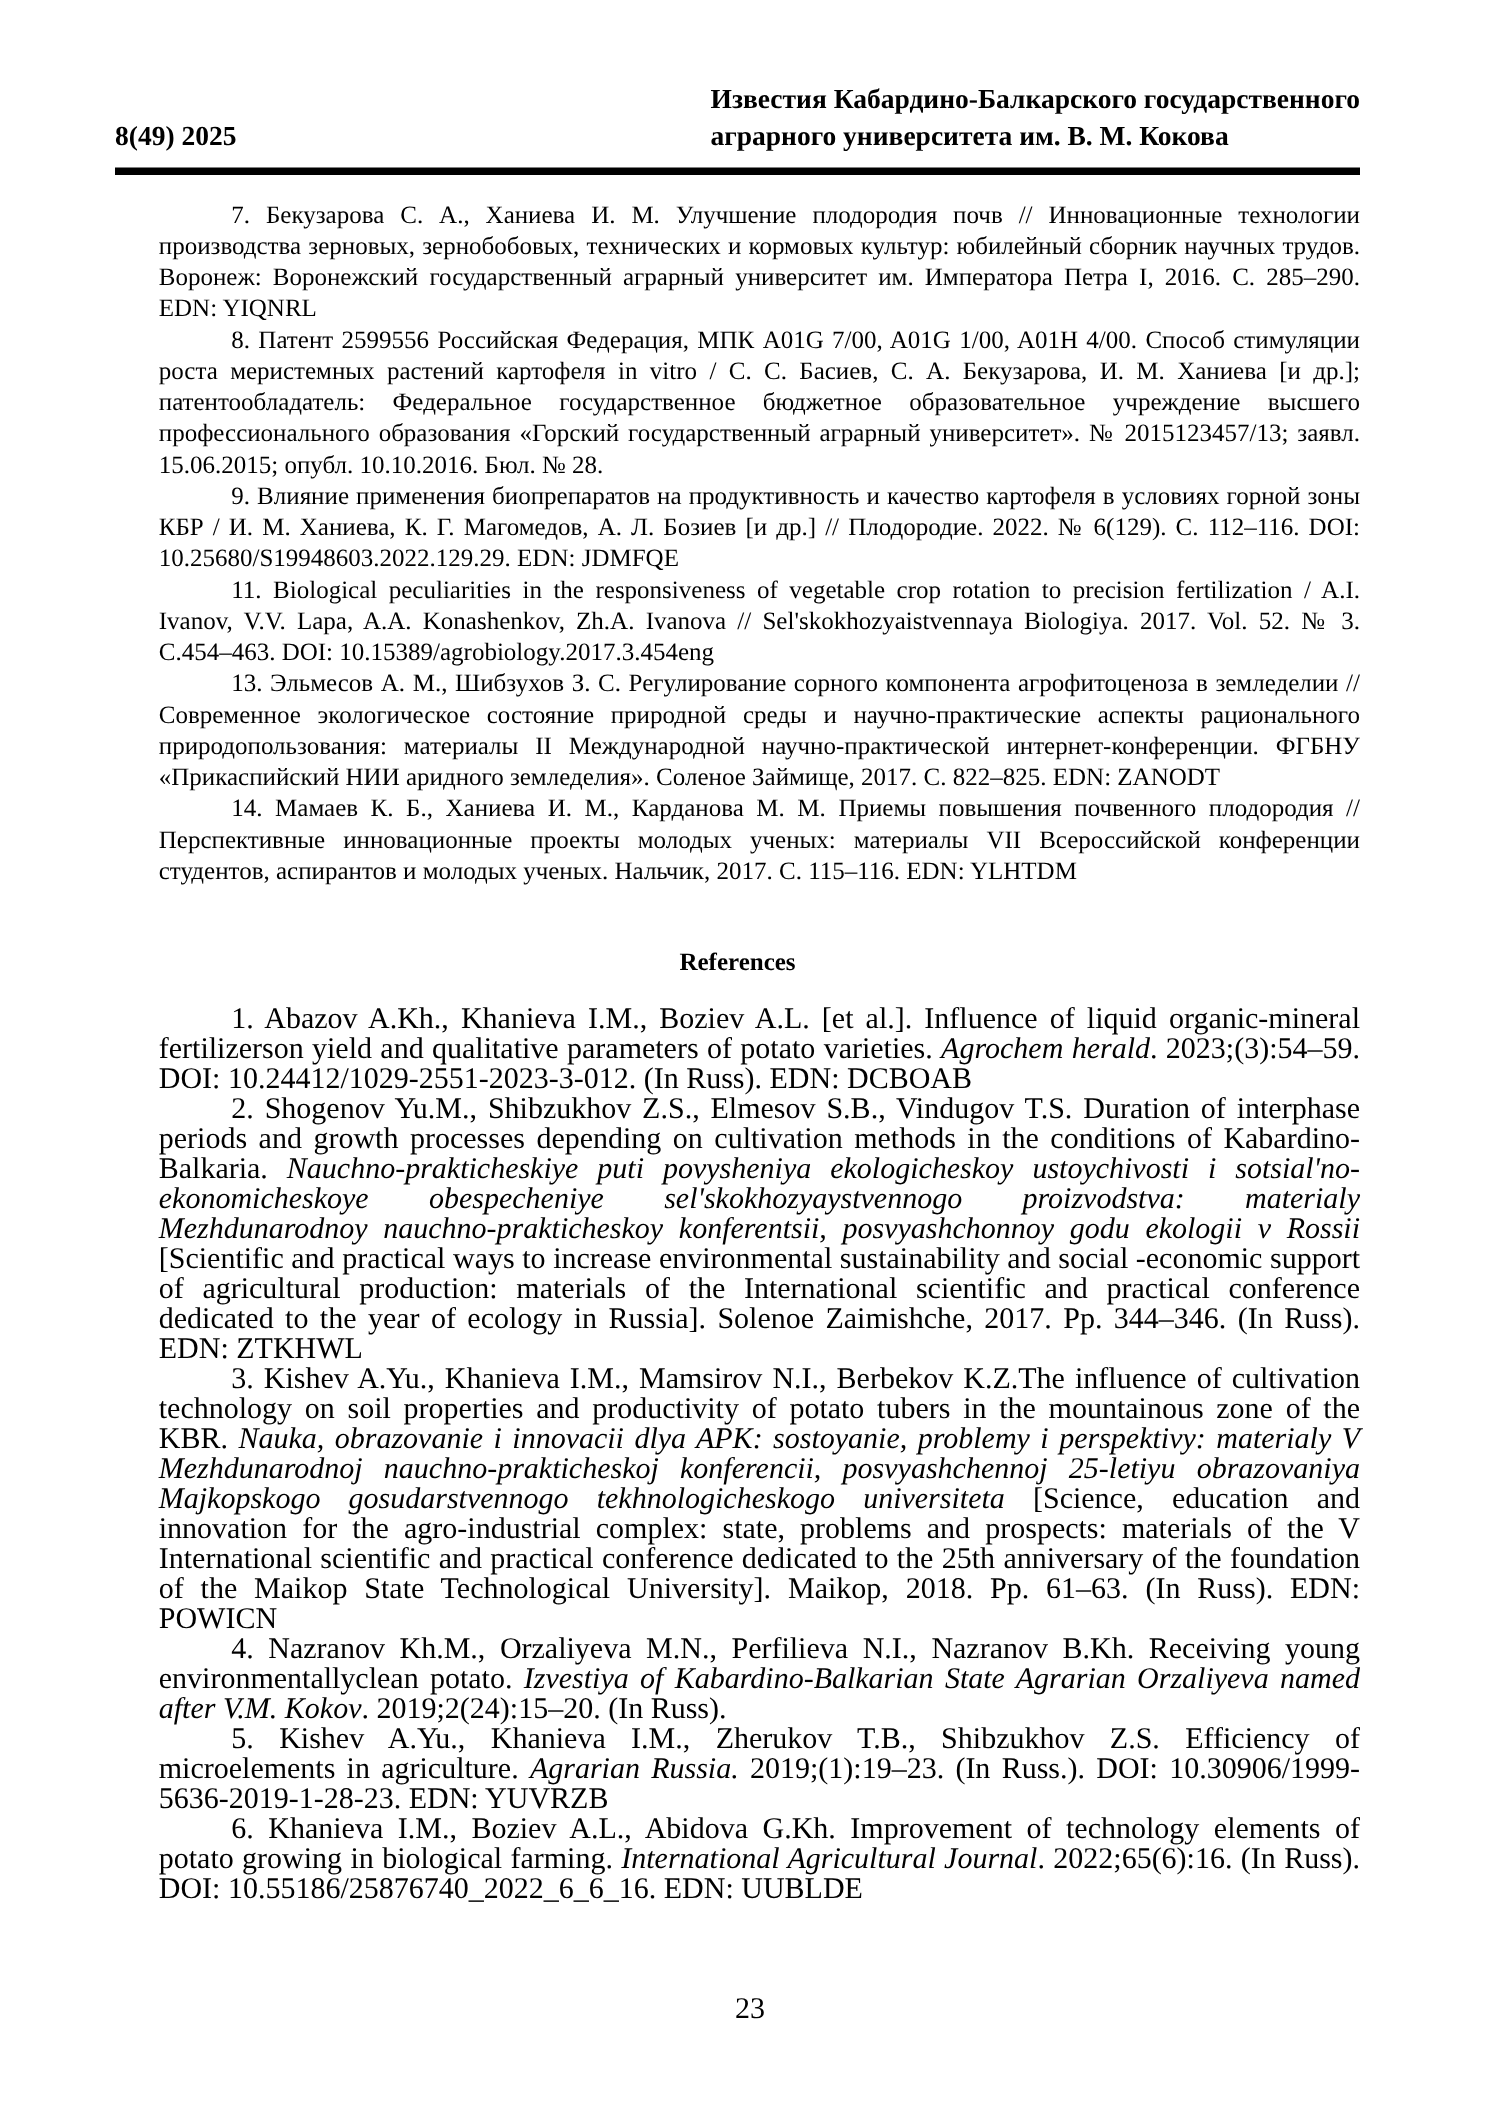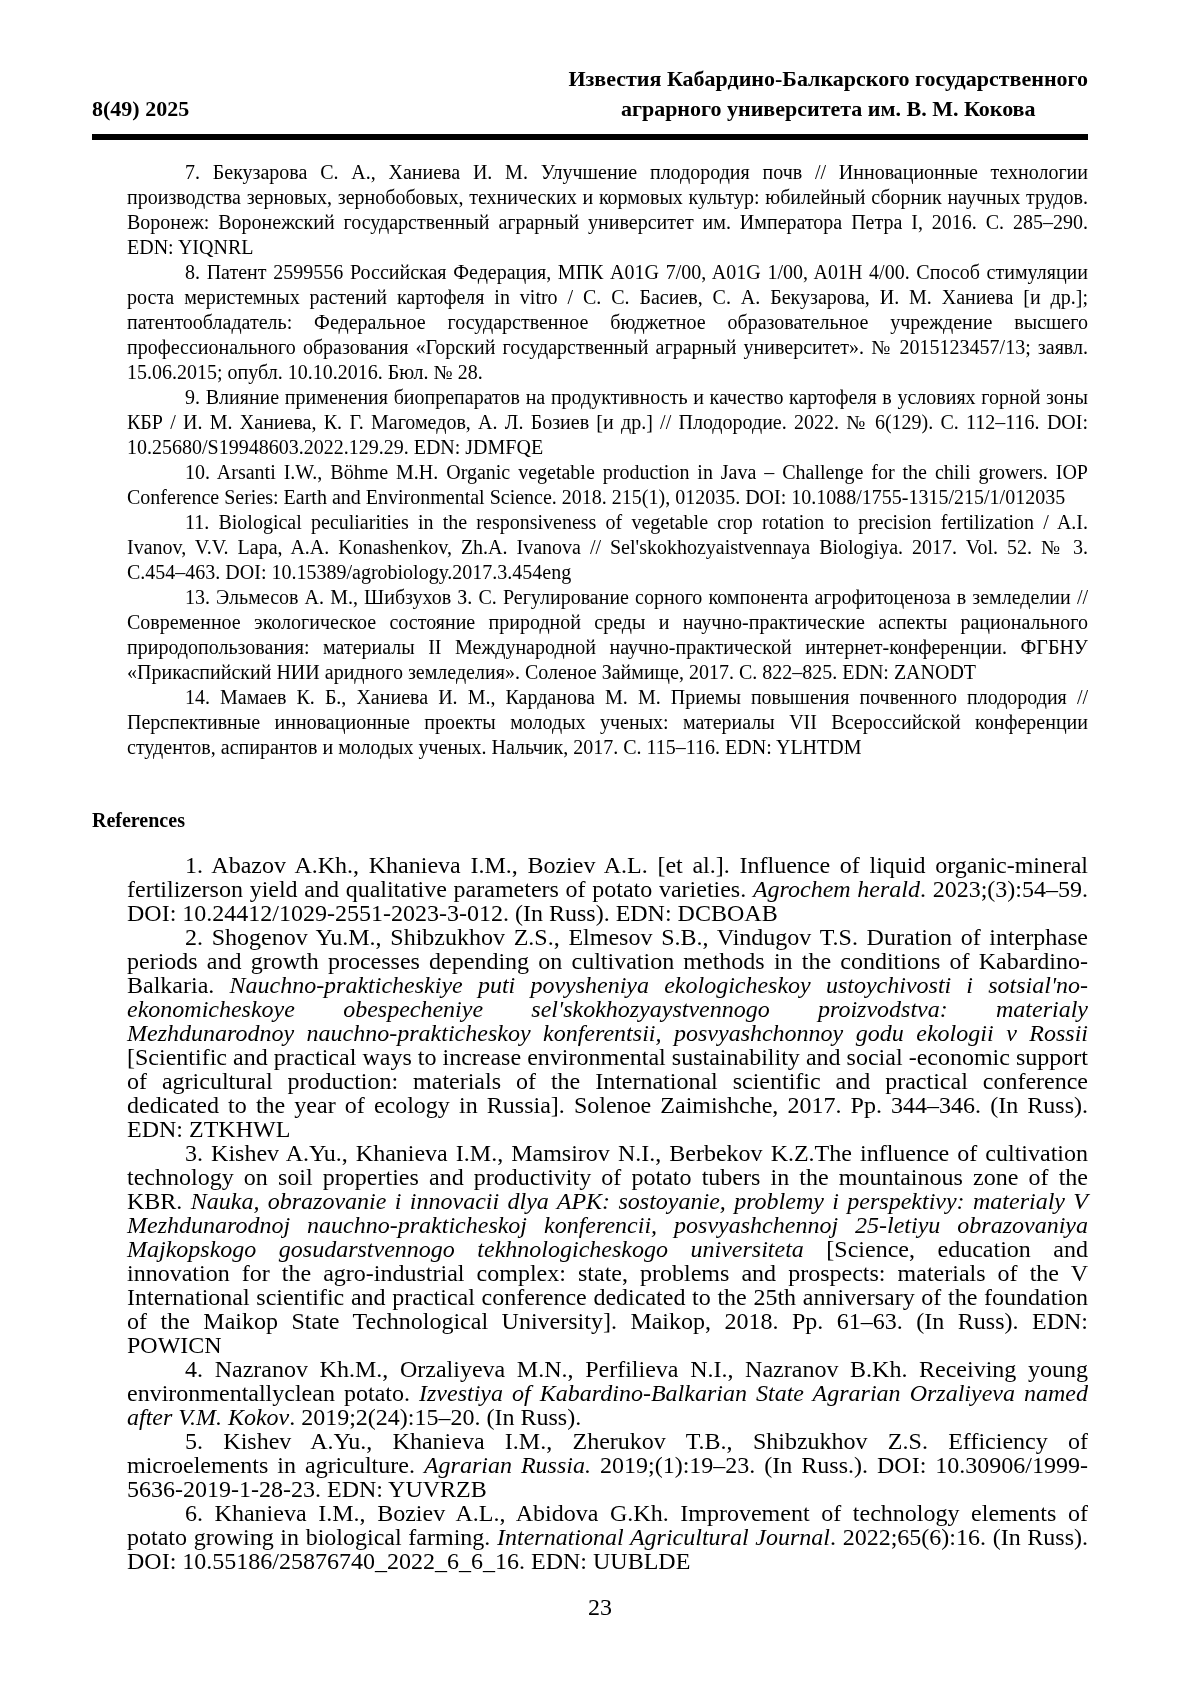--- a/index.html
+++ b/index.html
@@ -18,32 +18,32 @@
 
   .header {
     display: flex;
     justify-content: space-between;
     align-items: flex-end;
     font-weight: bold;
     font-size: 22px;
     line-height: 30px;
   }
   .issue { white-space: nowrap; padding-bottom: 0px; }
-  .journal { text-align: center; }
+  .journal { text-align: left; }
 
   .rule { height: 6px; background: #000000; margin-top: 10px; }
 
   .refs { text-align: justify; }
   .refs p { text-indent: 58px; margin-left: 35px; }
   .refs-ru { margin-top: 20px; font-size: 20px; line-height: 25px; }
   .refs-en { margin-top: 20px; font-size: 24px; line-height: 24px; }
 
   .refs-heading {
     margin-top: 48px;
-    text-align: left;
+    text-align: center;
     font-weight: bold;
     font-size: 20px;
     line-height: 25px;
   }
 
   .page-number {
     position: absolute;
     left: 0;
     right: 0;
     bottom: 76px;
@@ -64,21 +64,20 @@
         <div>аграрного университета им. В. М. Кокова</div>
       </div>
     </div>
 
     <div class="rule"></div>
 
     <div class="refs refs-ru">
       <p><span>7.  Бекузарова С. А.,  Ханиева И. М.  Улучшение плодородия почв // Инновационные технологии производства зерновых, зернобобовых, технических и кормовых культур: юбилейный сборник научных трудов. Воронеж: Воронежский государственный аграрный университет им. Императора Петра I, 2016. С. 285–290. EDN: YIQNRL</span></p>
       <p><span>8.  Патент 2599556 Российская Федерация, МПК A01G 7/00, A01G 1/00, A01H 4/00. Способ стимуляции роста меристемных растений картофеля in vitro / С. С. Басиев, С. А. Бекузарова, И. М. Ханиева [и др.]; патентообладатель: Федеральное государственное бюджетное образовательное учреждение высшего профессионального образования «Горский государственный аграрный университет». № 2015123457/13; заявл. 15.06.2015; опубл. 10.10.2016. Бюл. № 28.</span></p>
       <p><span>9.  Влияние применения биопрепаратов на продуктивность и качество картофеля в условиях горной зоны КБР / И. М. Ханиева, К. Г. Магомедов, А. Л. Бозиев [и др.] // Плодородие. 2022. № 6(129). С. 112–116. DOI: 10.25680/S19948603.2022.129.29. EDN: JDMFQE</span></p>
-      <p><span>10. Arsanti I.W., Böhme M.H. Organic vegetable production in Java – Challenge for the chili growers. IOP Conference Series: Earth and Environmental Science. 2018. 215(1), 012035. DOI: 10.1088/1755-1315/215/1/012035</span></p>
       <p><span>11. Biological peculiarities in the responsiveness of vegetable crop rotation to precision fertilization / A.I. Ivanov, V.V. Lapa, A.A. Konashenkov, Zh.A. Ivanova // Sel'skokhozyaistvennaya Biologiya. 2017. Vol. 52. № 3. С.454–463. DOI: 10.15389/agrobiology.2017.3.454eng</span></p>
       <p><span>13. Эльмесов А. М., Шибзухов З. С. Регулирование сорного компонента агрофитоценоза в земледелии // Современное экологическое состояние природной среды и научно-практические аспекты рационального природопользования: материалы II Международной научно-практической интернет-конференции. ФГБНУ «Прикаспийский НИИ аридного земледелия». Соленое Займище, 2017. С. 822–825. EDN: ZANODT</span></p>
       <p><span>14. Мамаев К. Б.,  Ханиева И. М.,  Карданова М. М.  Приемы повышения почвенного плодородия // Перспективные инновационные проекты молодых ученых: материалы VII Всероссийской конференции студентов, аспирантов и молодых ученых. Нальчик, 2017. С. 115–116. EDN: YLHTDM</span></p>
     </div>
 
     <div class="refs-heading">References</div>
 
     <div class="refs refs-en">
       <p><span>1.  Abazov A.Kh., Khanieva I.M., Boziev A.L. [et al.]. Influence of liquid organic-mineral fertilizerson yield and qualitative parameters of potato varieties. </span><i>Agrochem herald</i><span>. 2023;(3):54–59. DOI: 10.24412/1029-2551-2023-3-012. (In Russ). EDN: DCBOAB</span></p>
       <p><span>2.  Shogenov Yu.M., Shibzukhov Z.S., Elmesov S.B., Vindugov T.S. Duration of interphase periods and growth processes depending on cultivation methods in the conditions of Kabardino-Balkaria. </span><i>Nauchno-prakticheskiye puti povysheniya ekologicheskoy ustoychivosti i sotsial'no-ekonomicheskoye obespecheniye sel'skokhozyaystvennogo proizvodstva: materialy Mezhdunarodnoy nauchno-prakticheskoy konferentsii, posvyashchonnoy godu ekologii v Rossii</i><span> [Scientific and practical ways to increase environmental sustainability and social -economic support of agricultural production: materials of the International scientific and practical conference dedicated to the year of ecology in Russia]. Solenoe Zaimishche, 2017. Pp. 344–346. (In Russ). EDN: ZTKHWL</span></p>

